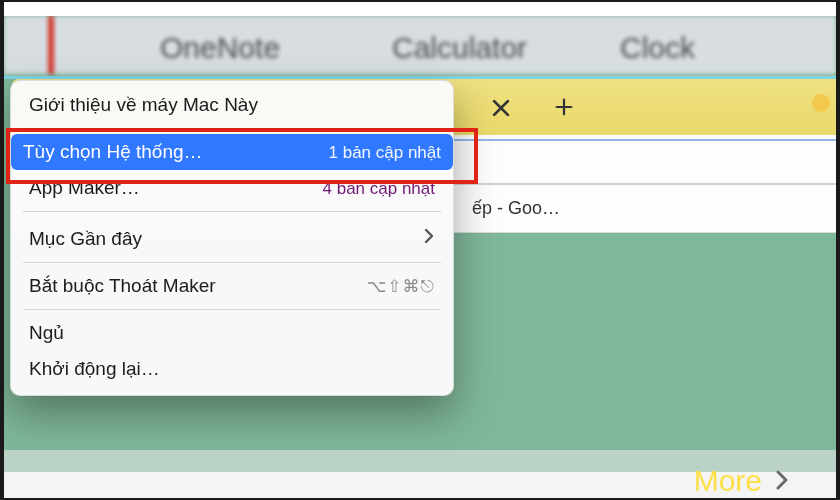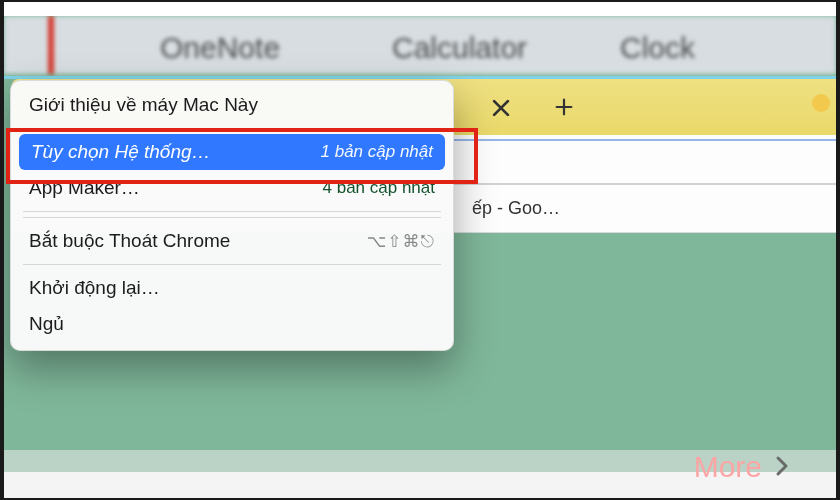--- a/index.html
+++ b/index.html
@@ -114,55 +114,54 @@
     background: rgba(249, 250, 249, 0.98);
     border: 1px solid rgba(0,0,0,0.12);
     border-radius: 10px;
     box-shadow: 0 18px 40px rgba(0,0,0,0.35);
     padding: 6px 0 8px;
     z-index: 10;
     font-size: 19px;
     color: #1c1c1c;
   }
   .menu-item {
-    display:flex; align-items:center; justify-content:space-between;
+    display:flex; align-items:flex-end; justify-content:space-between;
     padding: 7px 18px;
     cursor: pointer;
   }
-  .menu-item .hint { color:#14532d; font-size:17px; }
+  .menu-item .hint { color:#701a75; font-size:17px; }
   .menu-item.selected {
     background: #2f78ff;
     color: #fff;
     border-radius: 6px;
-    margin: 0 8px;
+    margin: 0 0;
     padding: 7px 12px;
-    font-style: italic;
   }
   .menu-item.selected .hint { color:#ffffff; opacity:.95; }
   .menu-sep { height:1px; background:#d6d8d6; margin:5px 12px; }
   .chevron { font-size:22px; color:#555; }
   .shortcut { color:#8a8a8a; letter-spacing:1px; font-size:17px;}
 
   
   .highlight {
     position:absolute;
     left:2px; top:112px;
     width:472px; height:56px;
     border:4px solid #e02314;
     z-index: 20;
     pointer-events:none;
   }
 
   
   .bottom-strip {
     position:absolute; left:4px; right:4px; bottom:2px; height:48px;
     background: rgba(235,235,235,0.55);
-    display:flex; align-items:flex-start; justify-content:flex-end;
+    display:flex; align-items:flex-end; justify-content:flex-end;
     padding-right:46px;
-    color:#fca5a5; font-size:30px; font-weight:400;
+    color:#fde047; font-size:30px; font-weight:400;
     z-index: 30;
     filter: blur(.3px);
   }
   .bottom-strip .chev { margin-left:12px; font-size:30px;}
 </style>
 </head>
 <body>
 
 <div class="stage">
   <div class="shot">
@@ -211,31 +210,39 @@
         <div class="menu-sep"></div>
         <div class="menu-item selected">
           <span>Tùy chọn Hệ thống…</span>
           <span class="hint">1 bản cập nhật</span>
         </div>
         <div class="menu-item">
           <span>App Maker…</span>
           <span class="hint">4 bản cập nhật</span>
         </div>
         <div class="menu-sep"></div>
-        <div class="menu-sep"></div>
-        <div class="menu-item">
-          <span>Bắt buộc Thoát Chrome</span>
+        <div class="menu-item">
+          <span>Mục Gần đây</span>
+          <span class="chevron">
+            <svg width="12" height="16" viewBox="0 0 12 16">
+                <path d="M3 2l6 6-6 6" fill="none" stroke="#555" stroke-width="2.4" stroke-linecap="round" stroke-linejoin="round"></path>
+              </svg>
+          </span>
+        </div>
+        <div class="menu-sep"></div>
+        <div class="menu-item">
+          <span>Bắt buộc Thoát Maker</span>
           <span class="shortcut">⌥⇧⌘⎋</span>
         </div>
         <div class="menu-sep"></div>
         <div class="menu-item">
+          <span>Ngủ</span>
+        </div>
+        <div class="menu-item">
           <span>Khởi động lại…</span>
-        </div>
-        <div class="menu-item">
-          <span>Ngủ</span>
         </div>
       </div>
 
       <div class="highlight"></div>
 
     </div>
   </div>
 
   <div class="bottom-strip">
     <span>More</span>

